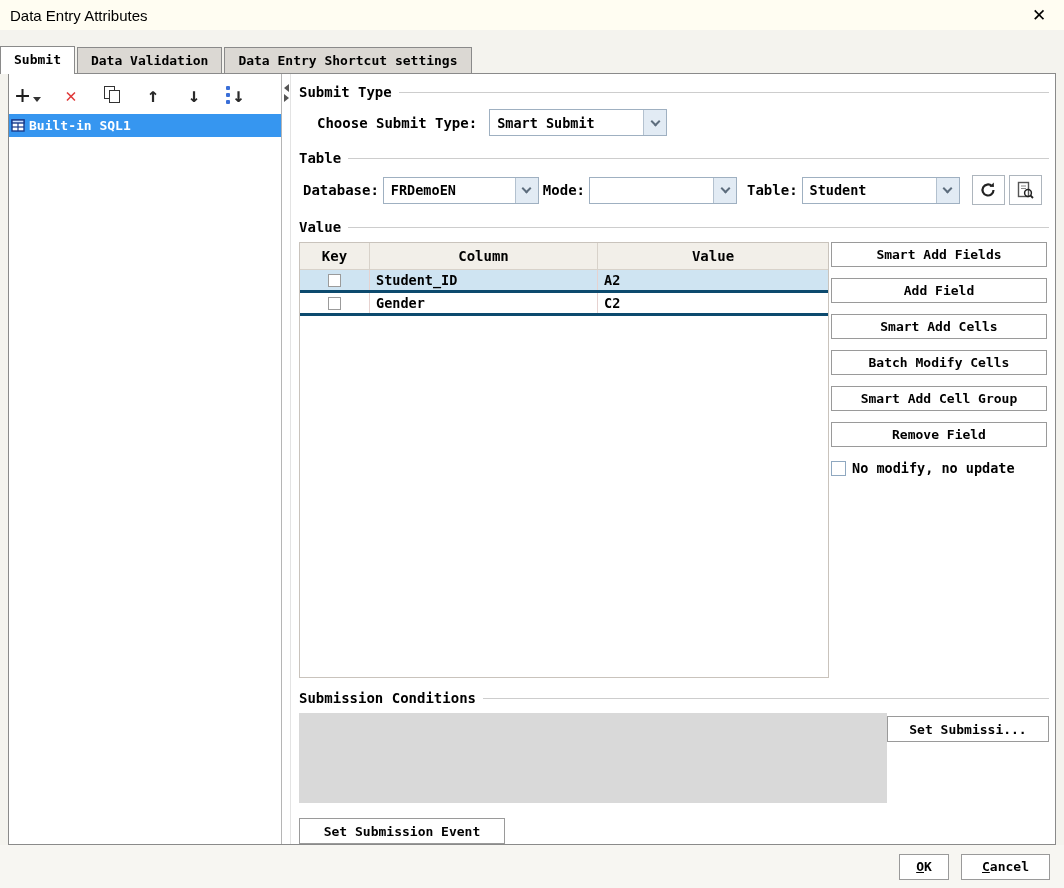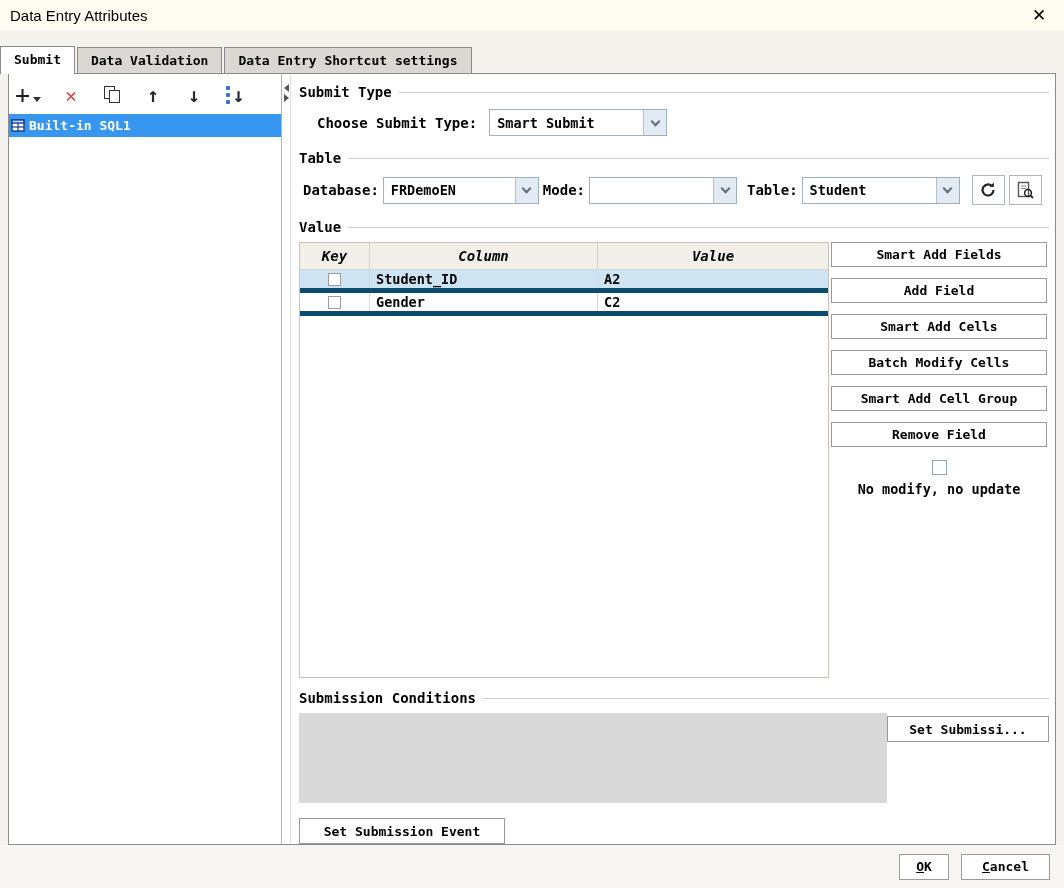--- a/index.html
+++ b/index.html
@@ -91,40 +91,40 @@
   .combo.db { width:156px; } .combo.mode { width:148px; margin-right:6px; } .combo.tbl { width:158px; margin-right:8px; }
   .icon-btn {
     width:33px; height:30px; background:#fff; border:1px solid #adb5bd;
     display:flex; align-items:center; justify-content:center; cursor:pointer;
   }
 
   
   .value-wrap { display:flex; height:440px; }
   .vtable { width:530px; border:1px solid #c9c3bc; display:flex; flex-direction:column; background:#fff; }
   .vhead { display:flex; height:27px; background:#f2efe9; border-bottom:1px solid #d8d2ca; font-weight:bold; }
-  .vhead > div { display:flex; align-items:center; justify-content:center; border-right:1px solid #d8d2ca;font-style:italic; }
+  .vhead > div { display:flex; align-items:center; justify-content:center; border-right:1px solid #d8d2ca; }
   .vhead > div:last-child { border-right:none; }
   .c-key { width:70px; } .c-col { width:228px; } .c-val { flex:1; }
-  .vrow { display:flex; height:23px; border-bottom:5px solid #0c4a6e; align-items:stretch; }
+  .vrow { display:flex; height:23px; border-bottom:3px solid #0c4a6e; align-items:stretch; }
   .vrow.selected { background:#cfe4f2; }
   .vrow > div { display:flex; align-items:center; border-right:1px solid #e6d2d0; }
   .vrow > div:last-child { border-right:none; }
   .vrow .c-key { justify-content:center; }
   .vrow .c-col, .vrow .c-val { padding-left:6px; font-weight:bold; font-size:13.5px; }
   .vfill { flex:1; }
 
   .checkbox { width:13px; height:13px; border:1px solid #9b9b9b; background:#fff; cursor:pointer; }
 
   .side-btns { width:216px; margin-left:2px; display:flex; flex-direction:column; gap:11px; }
   .btn {
     height:25px; background:#fff; border:1px solid #9a9a9a;
     font-family:"DejaVu Sans Mono", monospace; font-weight:bold; font-size:13px;
     display:flex; align-items:center; justify-content:center; cursor:pointer; white-space:nowrap;
   }
-  .nomod { display:flex; align-items:center; gap:6px; margin-top:2px; font-weight:bold; font-size:13.5px;flex-direction:column; }
+  .nomod { display:flex; align-items:center; gap:6px; margin-top:2px; font-weight:bold; font-size:13.5px; }
   .nomod .checkbox { width:15px; height:15px; border-color:#8fa8c0; }
 
   
   .sub-hdr { margin-top:12px;text-align:center; }
   .sub-row { display:flex; align-items:flex-start; }
   .sub-box { width:588px; height:90px; background:#d9d9d9; }
   .sub-btn { margin-left:auto; width:162px; height:26px; margin-top:3px; }
   .event-btn { width:206px; height:26px; margin-top:15px; }
 
   

